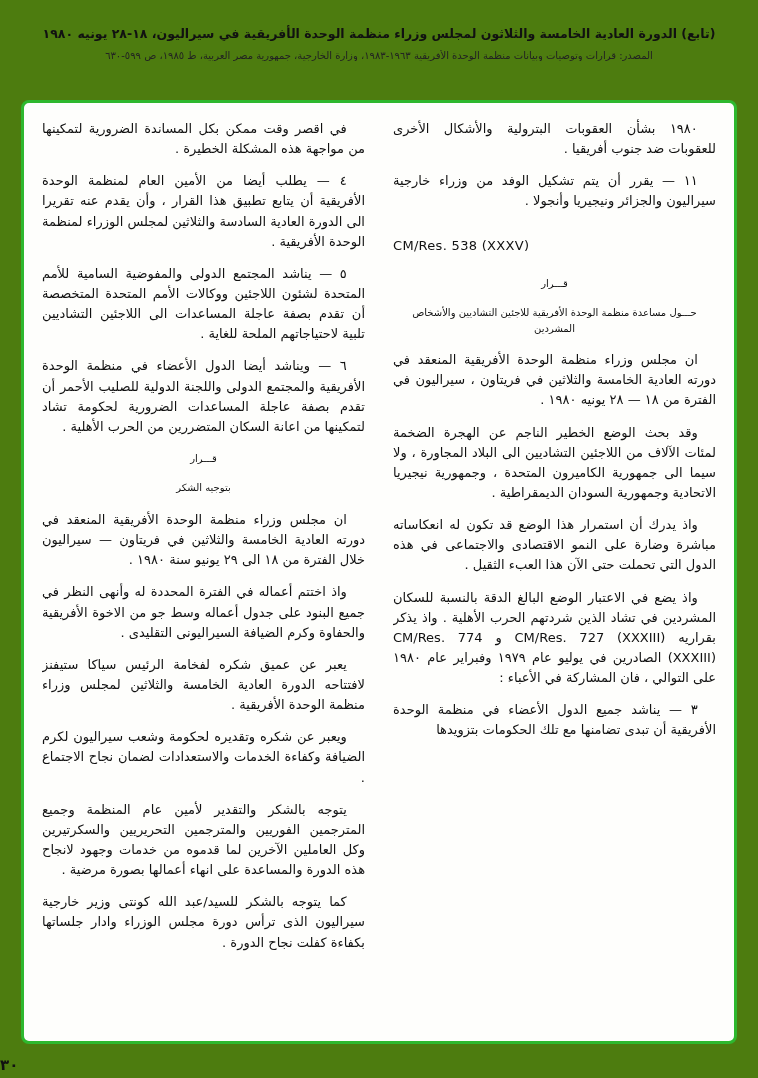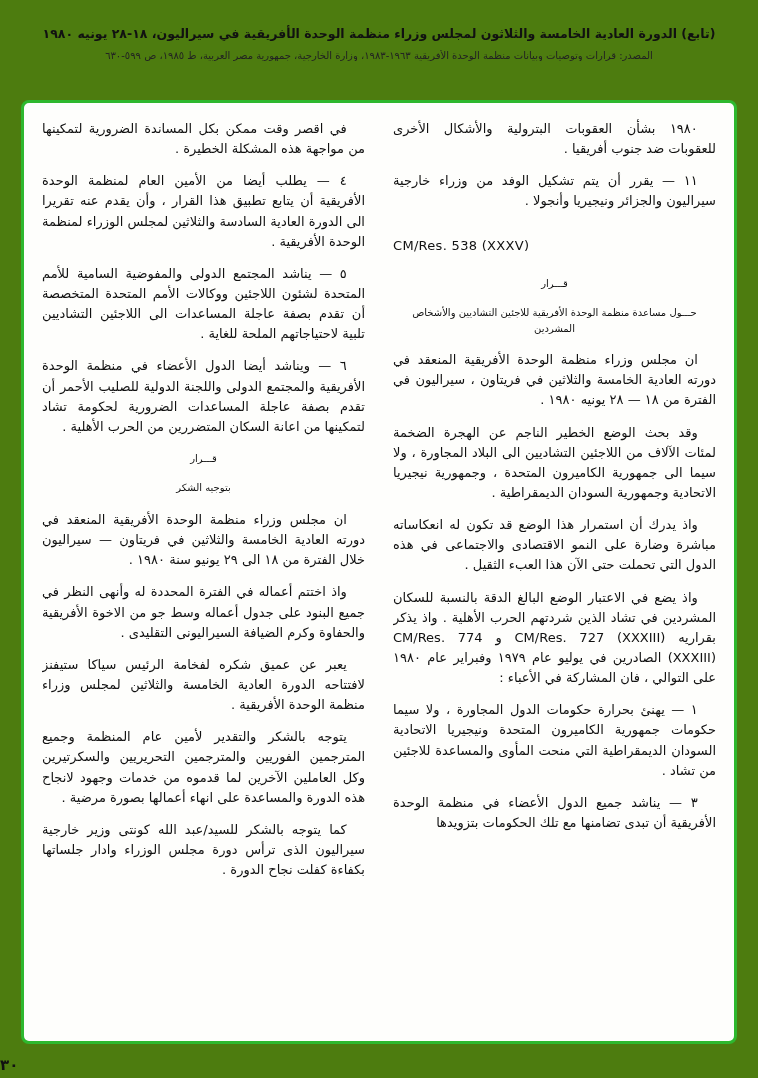--- a/index.html
+++ b/index.html
@@ -110,33 +110,33 @@
       <div class="column">
           <div class="block paragraph">١٩٨٠ بشأن العقوبات البترولية والأشكال الأخرى للعقوبات ضد جنوب أفريقيا .</div>
           <div class="block paragraph">١١ — يقرر أن يتم تشكيل الوفد من وزراء خارجية سيراليون والجزائر ونيجيريا وأنجولا .</div>
           <div class="block ref">CM/Res. 538 (XXXV)</div>
           <div class="block heading">قـــرار</div>
           <div class="block heading">حـــول مساعدة منظمة الوحدة الأفريقية للاجئين التشاديين والأشخاص المشردين</div>
           <div class="block paragraph">ان مجلس وزراء منظمة الوحدة الأفريقية المنعقد في دورته العادية الخامسة والثلاثين في فريتاون ، سيراليون في الفترة من ١٨ — ٢٨ يونيه ١٩٨٠ .</div>
           <div class="block paragraph">وقد بحث الوضع الخطير الناجم عن الهجرة الضخمة لمئات الآلاف من اللاجئين التشاديين الى البلاد المجاورة ، ولا سيما الى جمهورية الكاميرون المتحدة ، وجمهورية نيجيريا الاتحادية وجمهورية السودان الديمقراطية .</div>
           <div class="block paragraph">واذ يدرك أن استمرار هذا الوضع قد تكون له انعكاساته مباشرة وضارة على النمو الاقتصادى والاجتماعى في هذه الدول التي تحملت حتى الآن هذا العبء الثقيل .</div>
           <div class="block paragraph">واذ يضع في الاعتبار الوضع البالغ الدقة بالنسبة للسكان المشردين في تشاد الذين شردتهم الحرب الأهلية . واذ يذكر بقراريه CM/Res. 727 (XXXIII) و CM/Res. 774 (XXXIII) الصادرين في يوليو عام ١٩٧٩ وفبراير عام ١٩٨٠ على التوالي ، فان المشاركة في الأعباء :</div>
-          <div class="block paragraph">١ — يهنئ بحرارة حكومات الدول المجاورة ، ولا سيما حكومات جمهورية الكاميرون المتحدة ونيجيريا الاتحادية السودان الديمقراطية التي منحت المأوى والمساعدة للاجئين من تشاد .</div>
           <div class="block paragraph">٣ — يناشد جميع الدول الأعضاء في منظمة الوحدة الأفريقية أن تبدى تضامنها مع تلك الحكومات بتزويدها</div>
         </div>
       <div class="column">
           <div class="block paragraph">في اقصر وقت ممكن بكل المساندة الضرورية لتمكينها من مواجهة هذه المشكلة الخطيرة .</div>
           <div class="block paragraph">٤ — يطلب أيضا من الأمين العام لمنظمة الوحدة الأفريقية أن يتابع تطبيق هذا القرار ، وأن يقدم عنه تقريرا الى الدورة العادية السادسة والثلاثين لمجلس الوزراء لمنظمة الوحدة الأفريقية .</div>
           <div class="block paragraph">٥ — يناشد المجتمع الدولى والمفوضية السامية للأمم المتحدة لشئون اللاجئين ووكالات الأمم المتحدة المتخصصة أن تقدم بصفة عاجلة المساعدات الى اللاجئين التشاديين تلبية لاحتياجاتهم الملحة للغاية .</div>
           <div class="block paragraph">٦ — ويناشد أيضا الدول الأعضاء في منظمة الوحدة الأفريقية والمجتمع الدولى واللجنة الدولية للصليب الأحمر أن تقدم بصفة عاجلة المساعدات الضرورية لحكومة تشاد لتمكينها من اعانة السكان المتضررين من الحرب الأهلية .</div>
           <div class="block heading">قـــرار</div>
           <div class="block heading">بتوجيه الشكر</div>
           <div class="block paragraph">ان مجلس وزراء منظمة الوحدة الأفريقية المنعقد في دورته العادية الخامسة والثلاثين في فريتاون — سيراليون خلال الفترة من ١٨ الى ٢٩ يونيو سنة ١٩٨٠ .</div>
           <div class="block paragraph">واذ اختتم أعماله في الفترة المحددة له وأنهى النظر في جميع البنود على جدول أعماله وسط جو من الاخوة الأفريقية والحفاوة وكرم الضيافة السيراليونى التقليدى .</div>
           <div class="block paragraph">يعبر عن عميق شكره لفخامة الرئيس سياكا ستيفنز لافتتاحه الدورة العادية الخامسة والثلاثين لمجلس وزراء منظمة الوحدة الأفريقية .</div>
+          <div class="block paragraph">ويعبر عن شكره وتقديره لحكومة وشعب سيراليون لكرم الضيافة وكفاءة الخدمات والاستعدادات لضمان نجاح الاجتماع .</div>
           <div class="block paragraph">يتوجه بالشكر والتقدير لأمين عام المنظمة وجميع المترجمين الفوريين والمترجمين التحريريين والسكرتيرين وكل العاملين الآخرين لما قدموه من خدمات وجهود لانجاح هذه الدورة والمساعدة على انهاء أعمالها بصورة مرضية .</div>
           <div class="block paragraph">كما يتوجه بالشكر للسيد/عبد الله كونتى وزير خارجية سيراليون الذى ترأس دورة مجلس الوزراء وادار جلساتها بكفاءة كفلت نجاح الدورة .</div>
         </div>
     </div>
   </div>
 
   <footer class="page-footer">
     <span class="page-number">٣٠</span>
   </footer>
 

